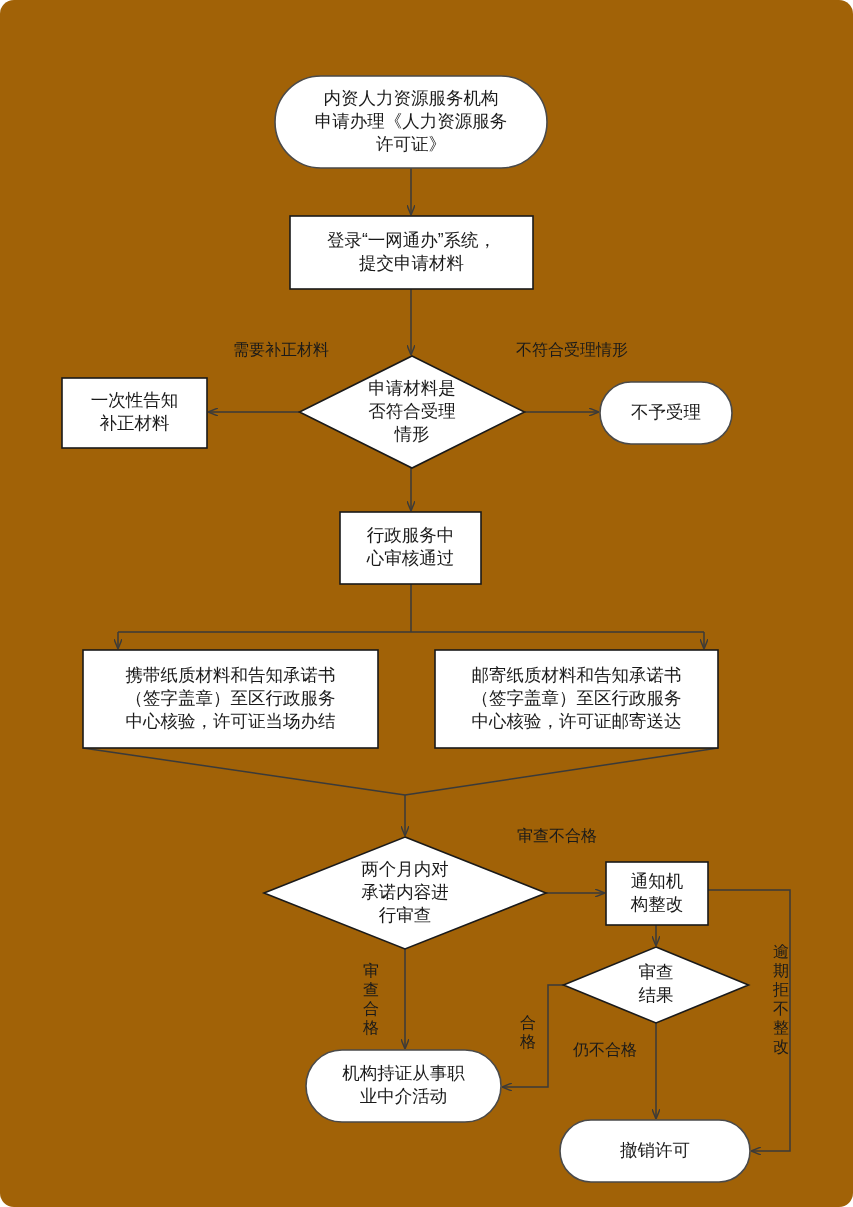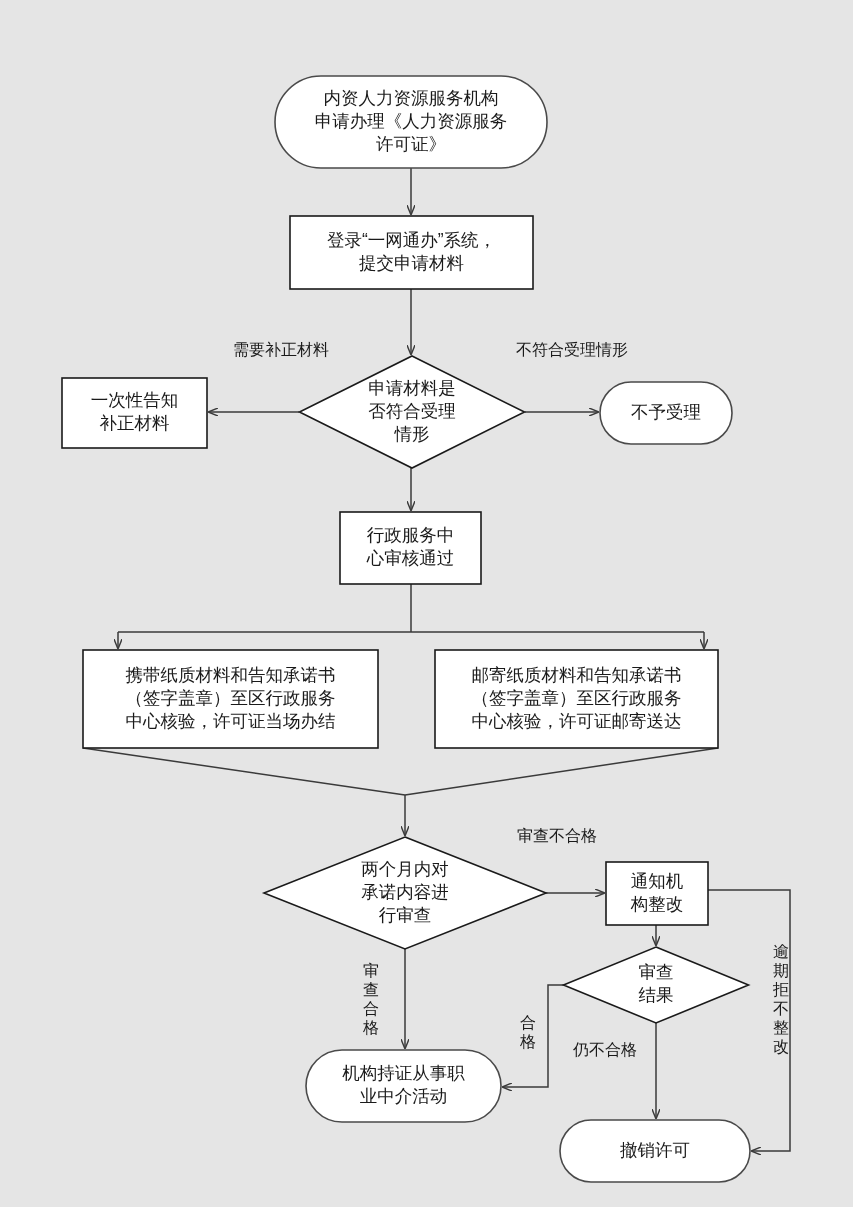--- a/index.html
+++ b/index.html
@@ -8,22 +8,23 @@
     padding: 0;
     background: #ffffff;
   }
   body {
     font-family: "Liberation Sans", "DejaVu Sans", sans-serif;
   }
   #flowchart-root {
     position: relative;
     width: 853px;
     height: 1207px;
-    background: #e5e5e5;
+    background: #a16207;
     overflow: hidden;
+    border-radius: 14px;
   }
   svg.diagram {
     display: block;
     width: 853px;
     height: 1207px;
   }
   .shape-stroke {
     fill: #ffffff;
     stroke: #1a1a1a;
     stroke-width: 1.6;

